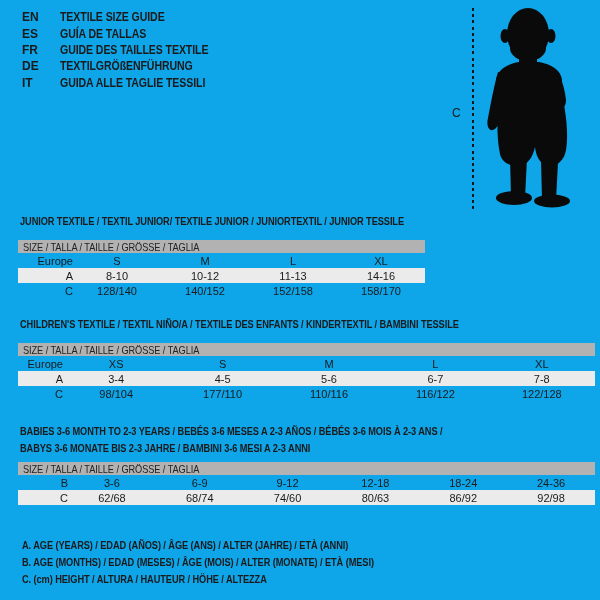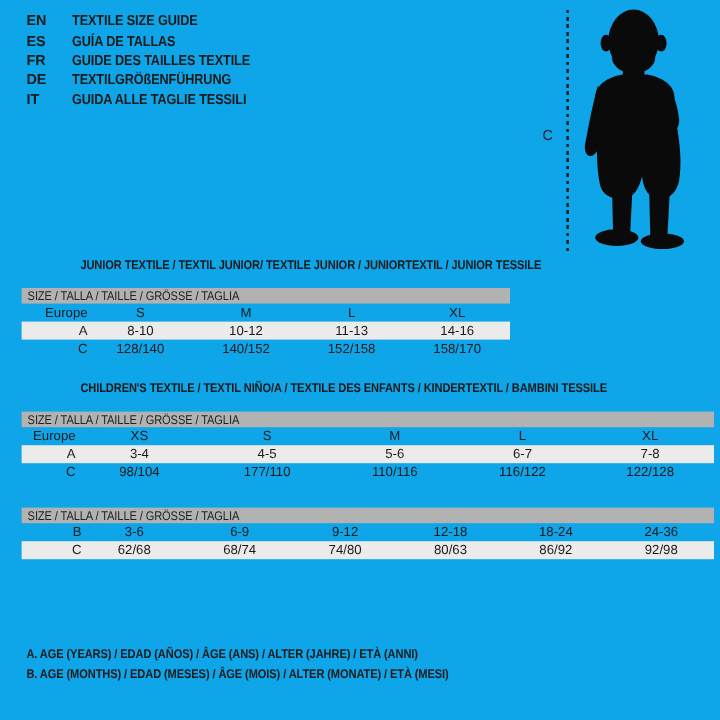--- a/index.html
+++ b/index.html
@@ -17,21 +17,21 @@
 
   
   #measure-line{position:absolute;left:472px;top:8px;width:2px;height:202px;
     background:repeating-linear-gradient(to bottom,#161616 0 3px,transparent 3px 6.2px);}
   #figure-label{position:absolute;left:452px;top:106px;font-size:12px;font-weight:normal;}
   #baby-svg{position:absolute;left:486px;top:4px;}
 
   
   .size-table{position:absolute;left:18px;}
   .t-title{font-size:10.5px;font-weight:bold;line-height:13px;margin-left:2px;}
-  .t-title-block{margin-bottom:12px;margin-left:47px;}
+  .t-title-block{margin-bottom:12px;}
   .t-title-block.two-line .t-title{line-height:16.5px;}
   .t-title-block.two-line{margin-bottom:6px;}
   .size-bar{height:13px;display:flex;align-items:center;background:var(--bar,#b2b2b2);
     padding-left:5px;font-size:10.5px;color:#222;}
   .trow{display:grid;height:15px;align-items:center;font-size:11px;}
   .trow.shaded{background:var(--shade,#ebebeb);}
   .tcell{text-align:center;overflow:visible;white-space:nowrap;}
   .tcell.tlabel{text-align:right;padding-left:4px;}
   #table-junior{top:215px;width:407px;}
   #table-junior .trow{grid-template-columns:55px repeat(4,1fr);}
@@ -152,47 +152,54 @@
           <div class="tcell">98/104</div>
           <div class="tcell">177/110</div>
           <div class="tcell">110/116</div>
           <div class="tcell">116/122</div>
           <div class="tcell">122/128</div>
         </div>
       </div>
   </div>
 
   <div id="table-babies" class="size-table">
+    <div class="t-title-block two-line">
+      <div class="t-title"><span class="cond">BABIES 3-6 MONTH TO 2-3 YEARS / BEBÉS 3-6 MESES A 2-3 AÑOS / BÉBÉS 3-6 MOIS À 2-3 ANS /</span></div>
+      <div class="t-title"><span class="cond">BABYS 3-6 MONATE BIS 2-3 JAHRE / BAMBINI 3-6 MESI A 2-3 ANNI</span></div>
+    </div>
     <div class="size-bar">
       <span class="cond">SIZE / TALLA / TAILLE / GRÖSSE / TAGLIA</span>
     </div>
     <div>
         <div class="trow">
           <div class="tcell tlabel">B</div>
           <div class="tcell">3-6</div>
           <div class="tcell">6-9</div>
           <div class="tcell">9-12</div>
           <div class="tcell">12-18</div>
           <div class="tcell">18-24</div>
           <div class="tcell">24-36</div>
         </div>
         <div class="trow shaded">
           <div class="tcell tlabel">C</div>
           <div class="tcell">62/68</div>
           <div class="tcell">68/74</div>
-          <div class="tcell">74/80</div>
+          <div class="tcell">74/60</div>
           <div class="tcell">80/63</div>
           <div class="tcell">86/92</div>
           <div class="tcell">92/98</div>
         </div>
       </div>
   </div>
 
   <div id="notes-block">
     <div class="note-row">
         <span class="cond">A. AGE (YEARS) / EDAD (AÑOS) / ÂGE (ANS) / ALTER (JAHRE) / ETÀ (ANNI)</span>
       </div>
     <div class="note-row">
         <span class="cond">B. AGE (MONTHS) / EDAD (MESES) / ÂGE (MOIS) / ALTER (MONATE) / ETÀ (MESI)</span>
       </div>
+    <div class="note-row">
+        <span class="cond">C. (cm) HEIGHT / ALTURA / HAUTEUR / HÖHE / ALTEZZA</span>
+      </div>
   </div>
 
 </div>
 
 </body></html>

